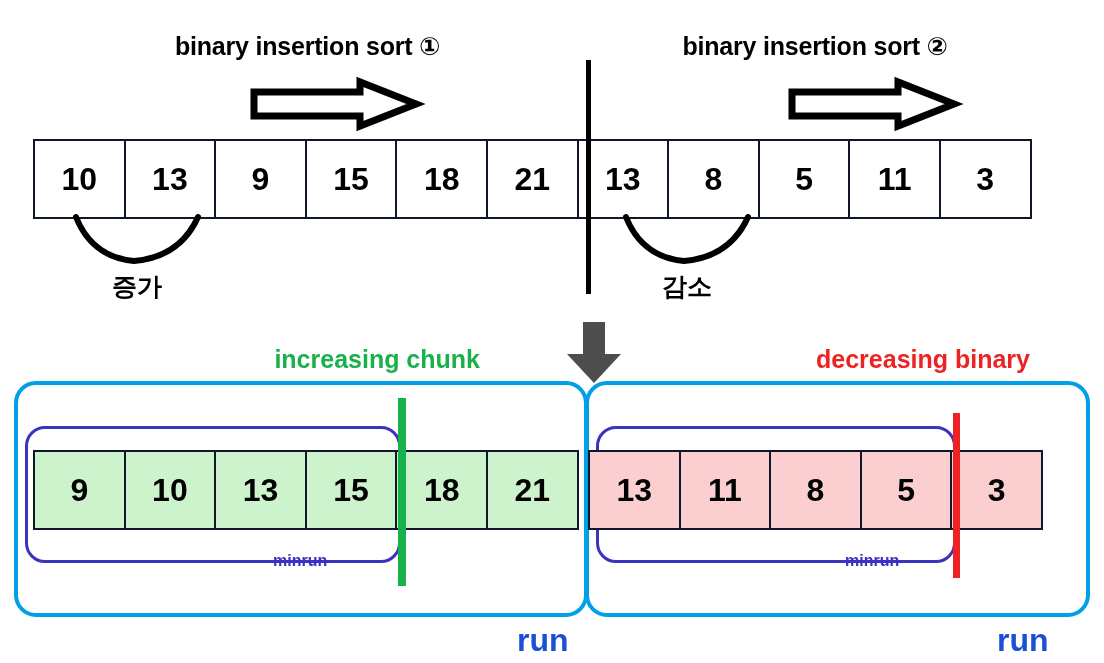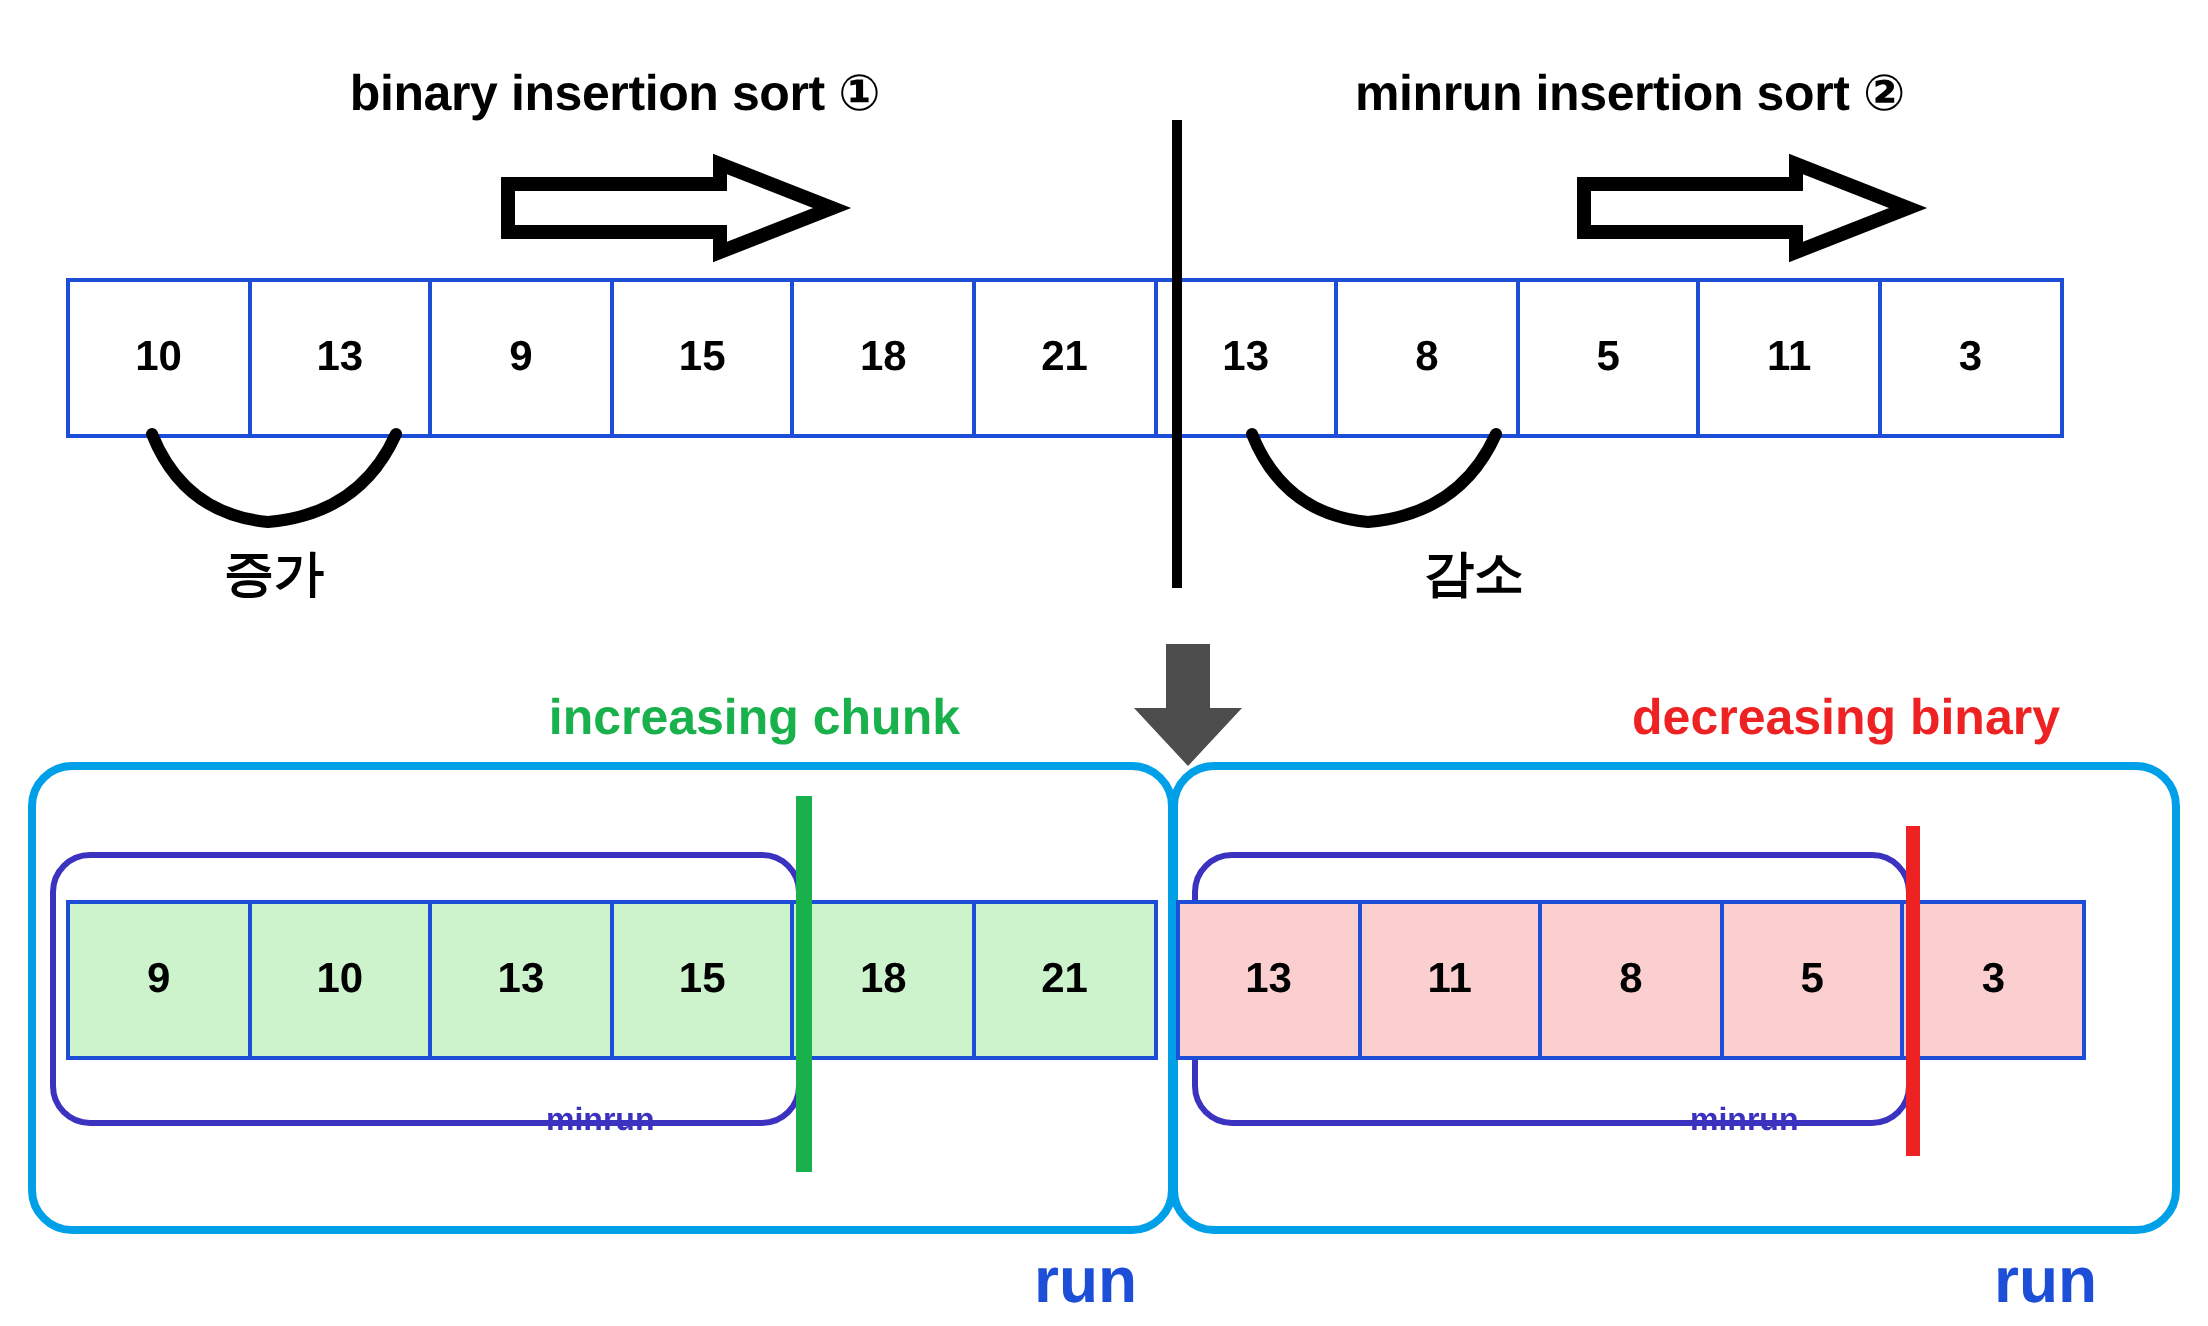--- a/index.html
+++ b/index.html
@@ -17,24 +17,24 @@
   .sort-title{
     font-size:25px;font-weight:bold;color:#000;
     white-space:nowrap;text-align:center;
     letter-spacing:-0.2px;
   }
 
   
   .array{display:flex;}
   .cell{
     width:92.6px;height:80px;
-    border:2px solid #1d4ed8;
+    border:2px solid #0f172a;
     margin-left:-2px;
     display:flex;align-items:center;justify-content:center;
-    font-size:21px;font-weight:bold;color:#000;
+    font-size:32px;font-weight:bold;color:#000;
     box-sizing:border-box;
     background:#ffffff;
   }
   .cell:first-child{margin-left:0;}
   .cell.green{background:#cdf3cd;}
   .cell.pink{background:#fbcfcf;}
 
   
   .kr-label{
     font-size:25px;font-weight:bold;color:#000;
@@ -73,21 +73,21 @@
 
   svg{display:block;overflow:visible;}
 </style>
 </head>
 <body>
 
 <div id="stage">
 
   <div class="sort-title" style="left:125px;top:32px;width:365px;">binary insertion sort ①</div>
 
-  <div class="sort-title" style="left:620px;top:32px;width:390px;">minrun insertion sort ②</div>
+  <div class="sort-title" style="left:620px;top:32px;width:390px;">binary insertion sort ②</div>
 
   <div style="left:250px;top:80px;">
     <svg width="170" height="48" viewBox="0 0 170 48">
       <polygon points="4,12 110,12 110,2 166,24 110,46 110,36 4,36" fill="#ffffff" stroke="#000000" stroke-width="7" stroke-linejoin="miter"></polygon>
     </svg>
   </div>
 
   <div style="left:788px;top:80px;">
     <svg width="170" height="48" viewBox="0 0 170 48">
       <polygon points="4,12 110,12 110,2 166,24 110,46 110,36 4,36" fill="#ffffff" stroke="#000000" stroke-width="7" stroke-linejoin="miter"></polygon>
@@ -115,21 +115,21 @@
       <path d="M14 4 Q 30 44 72 48 Q 118 44 136 4" fill="none" stroke="#000000" stroke-width="6" stroke-linecap="round"></path>
     </svg>
   </div>
   <div class="kr-label" style="left:62px;top:270px;width:150px;text-align:center;">증가</div>
 
   <div style="left:612px;top:213px;">
     <svg width="150" height="56" viewBox="0 0 150 56">
       <path d="M14 4 Q 30 44 72 48 Q 118 44 136 4" fill="none" stroke="#000000" stroke-width="6" stroke-linecap="round"></path>
     </svg>
   </div>
-  <div class="kr-label" style="left:612px;top:270px;width:150px;text-align:right;">감소</div>
+  <div class="kr-label" style="left:612px;top:270px;width:150px;">감소</div>
 
   <div style="left:566px;top:322px;">
     <svg width="56" height="62" viewBox="0 0 56 62">
       <polygon points="17,0 39,0 39,32 55,32 28,61 1,32 17,32" fill="#4d4d4d"></polygon>
     </svg>
   </div>
 
   <div class="chunk-label increasing" style="left:150px;top:345px;width:330px;">increasing chunk</div>
 
   <div class="chunk-label decreasing" style="left:700px;top:345px;width:330px;">decreasing binary</div>

